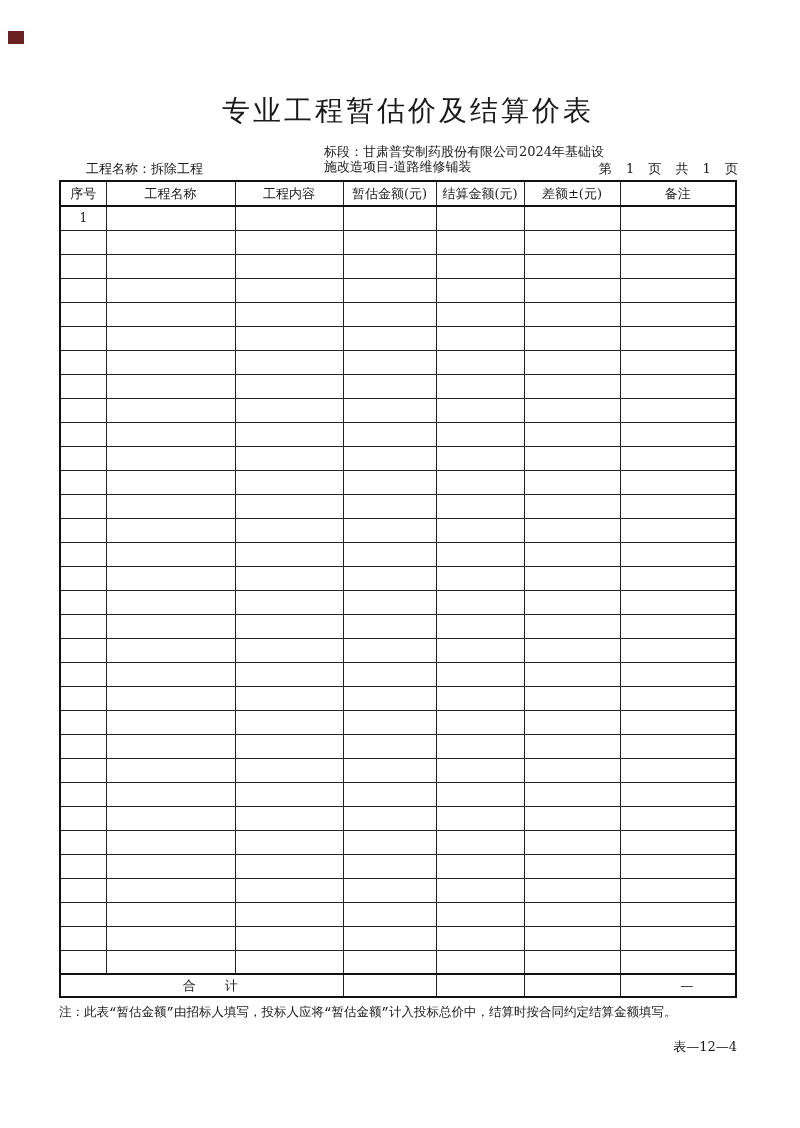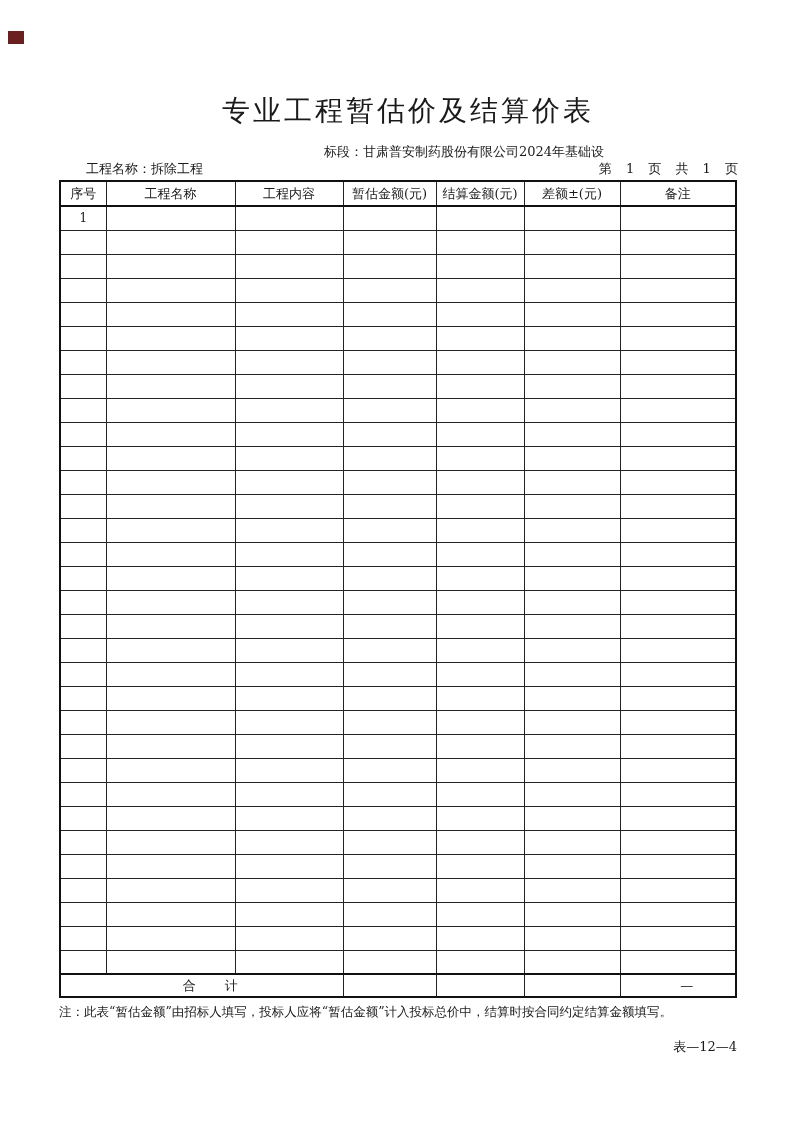--- a/index.html
+++ b/index.html
@@ -36,39 +36,40 @@
     overflow:hidden;white-space:nowrap;
   }
   .form-table thead tr{height:25px;}
   .form-table thead th{border-bottom:2px solid #111;}
   .form-table tbody tr{height:24px;}
   .form-table tbody td{font-size:12px;}
   .form-table tfoot tr{height:23px;}
   .form-table tfoot td{border-top:2px solid #111;padding-left:20px;}
   .total-label{white-space:pre;letter-spacing:1px;}
   .note{
-    position:absolute;left:59px;top:1004px;font-size:12.5px;white-space:nowrap;
+    position:absolute;left:59px;top:1004px;font-size:12.5px;white-space:nowrap;font-family:Liberation Mono, monospace;
   }
   .form-code{
     position:absolute;right:63px;top:1038px;font-size:13px;white-space:nowrap;
   }
 </style>
 </head>
 <body>
 
 <div class="page">
 
   <div class="corner-mark"></div>
 
   <h1 class="title">专业工程暂估价及结算价表</h1>
 
   <div class="meta-left">工程名称：拆除工程</div>
 
   <div class="meta-center">
     <div>标段：甘肃普安制药股份有限公司2024年基础设</div>
+    <div>施改造项目-道路维修铺装</div>
   </div>
 
   <div class="meta-right">第 1 页 共 1 页</div>
 
   <table class="form-table">
     <colgroup>
       <col style="width:46px">
       <col style="width:129px">
       <col style="width:108px">
       <col style="width:93px">

